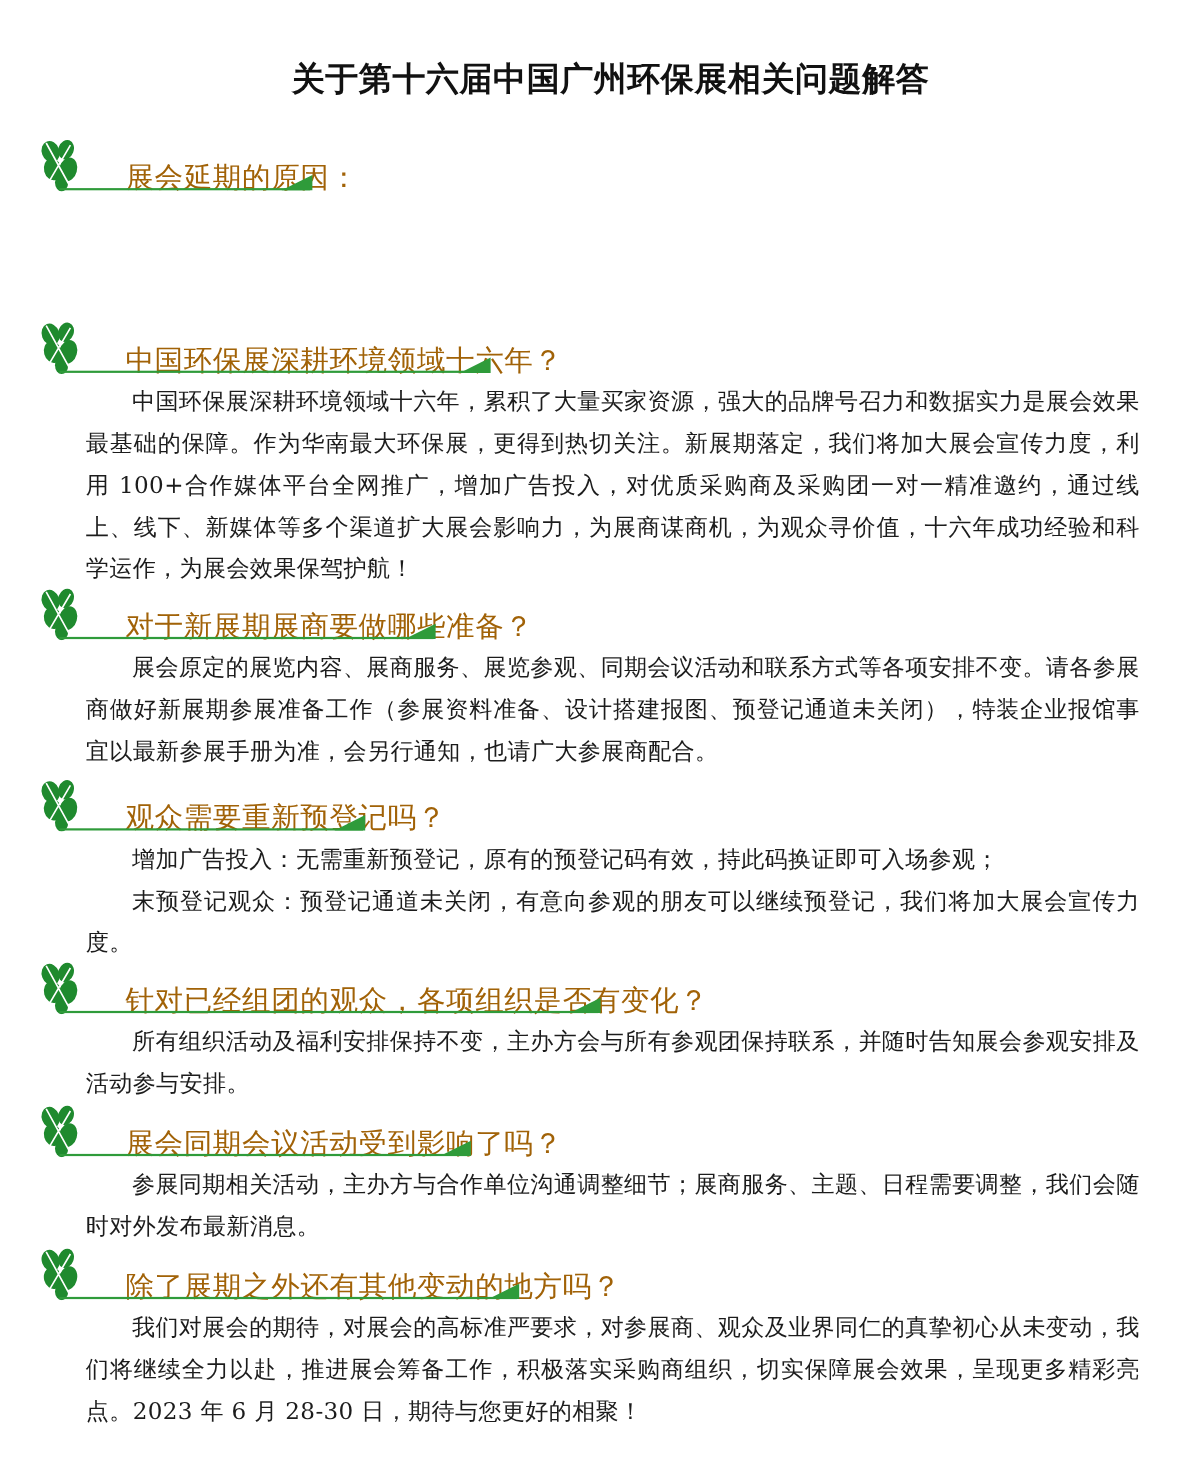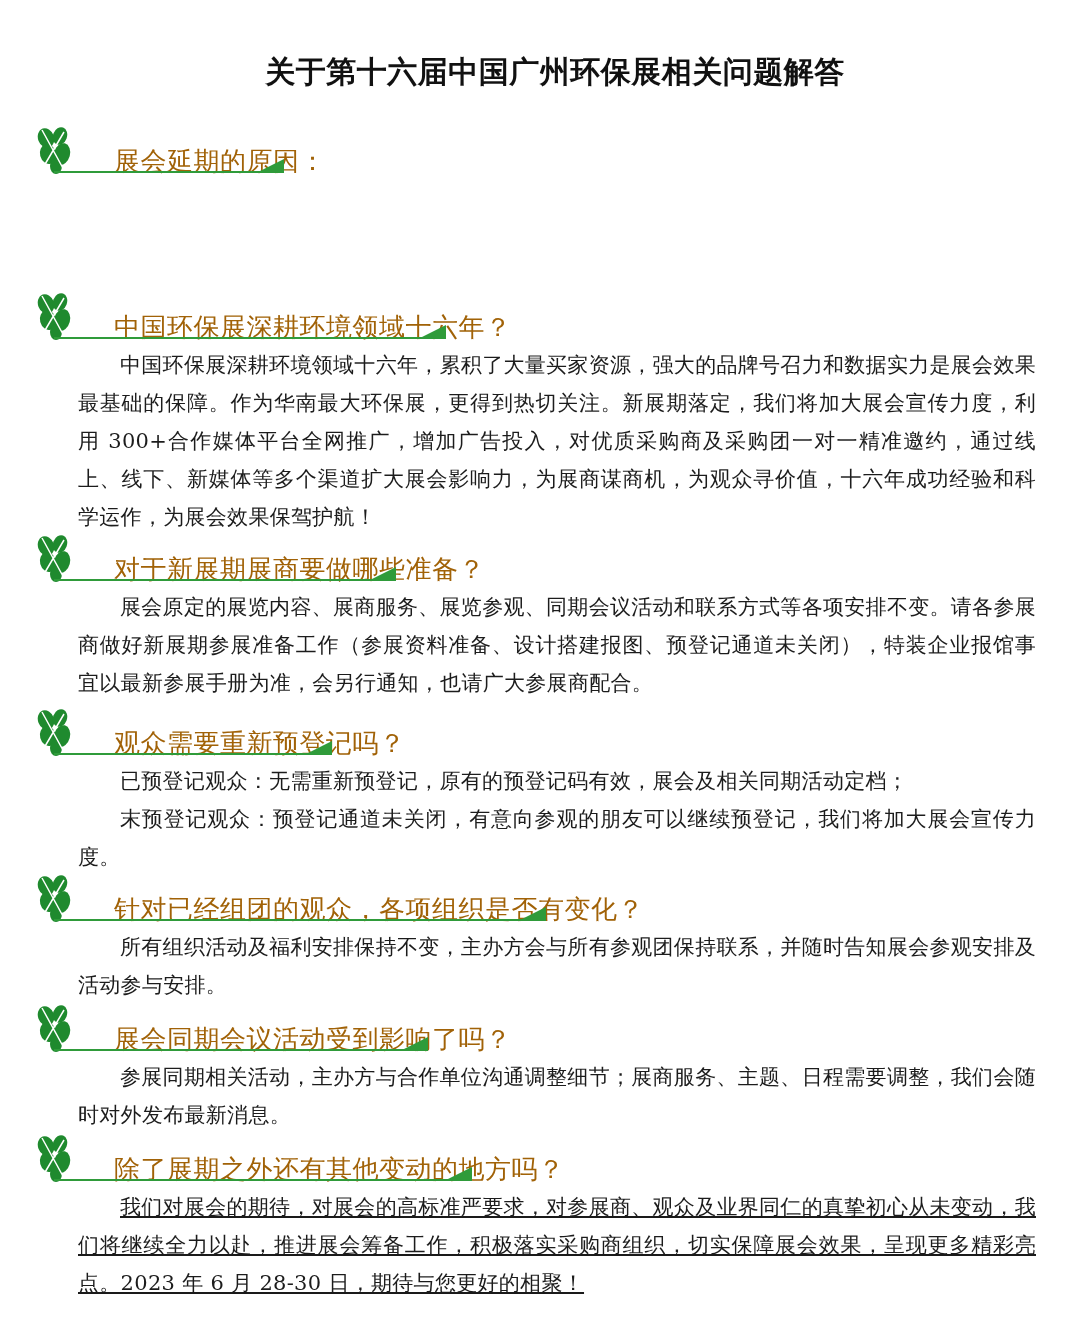--- a/index.html
+++ b/index.html
@@ -73,21 +73,21 @@
           <ellipse cx="28" cy="28" rx="8" ry="11" transform="rotate(15 28 28)"></ellipse>
           <ellipse cx="22" cy="40" rx="6" ry="8"></ellipse>
         </g>
         <path d="M8 4 L30 44 M30 6 L10 40" stroke="#ffffff" stroke-width="1.5" fill="none"></path>
       </svg>
     <span class="heading-text">中国环保展深耕环境领域十六年？</span>
     <div class="underline" style="width:390px;"></div>
     <div class="flag" style="left:418px;"></div>
   </div>
   <div class="body">
-    <p>中国环保展深耕环境领域十六年，累积了大量买家资源，强大的品牌号召力和数据实力是展会效果最基础的保障。作为华南最大环保展，更得到热切关注。新展期落定，我们将加大展会宣传力度，利用 300+合作媒体平台全网推广，增加广告投入，对优质采购商及采购团一对一精准邀约，通过线上、线下、新媒体等多个渠道扩大展会影响力，为展商谋商机，为观众寻价值，十六年成功经验和科学运作，为展会效果保驾护航！</p>
+    <p>中国环保展深耕环境领域十六年，累积了大量买家资源，强大的品牌号召力和数据实力是展会效果最基础的保障。作为华南最大环保展，更得到热切关注。新展期落定，我们将加大展会宣传力度，利用 100+合作媒体平台全网推广，增加广告投入，对优质采购商及采购团一对一精准邀约，通过线上、线下、新媒体等多个渠道扩大展会影响力，为展商谋商机，为观众寻价值，十六年成功经验和科学运作，为展会效果保驾护航！</p>
   </div>
 </div>
 
 <div class="section" style="top:534px;">
   <div class="heading">
     <svg class="leaf" viewBox="0 0 40 48">
         <g fill="#1f8a2e">
           <ellipse cx="12" cy="12" rx="8" ry="10" transform="rotate(-20 12 12)"></ellipse>
           <ellipse cx="26" cy="10" rx="7" ry="9" transform="rotate(20 26 10)"></ellipse>
           <ellipse cx="14" cy="28" rx="8" ry="10" transform="rotate(-15 14 28)"></ellipse>
@@ -115,21 +115,21 @@
           <ellipse cx="28" cy="28" rx="8" ry="11" transform="rotate(15 28 28)"></ellipse>
           <ellipse cx="22" cy="40" rx="6" ry="8"></ellipse>
         </g>
         <path d="M8 4 L30 44 M30 6 L10 40" stroke="#ffffff" stroke-width="1.5" fill="none"></path>
       </svg>
     <span class="heading-text">观众需要重新预登记吗？</span>
     <div class="underline" style="width:276px;"></div>
     <div class="flag" style="left:304px;"></div>
   </div>
   <div class="body">
-    <p>已预登记观众：无需重新预登记，原有的预登记码有效，展会及相关同期活动定档；</p>
+    <p>增加广告投入：无需重新预登记，原有的预登记码有效，持此码换证即可入场参观；</p>
     <p>末预登记观众：预登记通道未关闭，有意向参观的朋友可以继续预登记，我们将加大展会宣传力度。</p>
   </div>
 </div>
 
 <div class="section" style="top:874px;">
   <div class="heading">
     <svg class="leaf" viewBox="0 0 40 48">
         <g fill="#1f8a2e">
           <ellipse cx="12" cy="12" rx="8" ry="10" transform="rotate(-20 12 12)"></ellipse>
           <ellipse cx="26" cy="10" rx="7" ry="9" transform="rotate(20 26 10)"></ellipse>
@@ -162,21 +162,21 @@
       </svg>
     <span class="heading-text">展会同期会议活动受到影响了吗？</span>
     <div class="underline" style="width:372px;"></div>
     <div class="flag" style="left:400px;"></div>
   </div>
   <div class="body">
     <p>参展同期相关活动，主办方与合作单位沟通调整细节；展商服务、主题、日程需要调整，我们会随时对外发布最新消息。</p>
   </div>
 </div>
 
-<div class="section" style="top:1134px;text-decoration:underline;">
+<div class="section" style="top:1134px;">
   <div class="heading">
     <svg class="leaf" viewBox="0 0 40 48">
         <g fill="#1f8a2e">
           <ellipse cx="12" cy="12" rx="8" ry="10" transform="rotate(-20 12 12)"></ellipse>
           <ellipse cx="26" cy="10" rx="7" ry="9" transform="rotate(20 26 10)"></ellipse>
           <ellipse cx="14" cy="28" rx="8" ry="10" transform="rotate(-15 14 28)"></ellipse>
           <ellipse cx="28" cy="28" rx="8" ry="11" transform="rotate(15 28 28)"></ellipse>
           <ellipse cx="22" cy="40" rx="6" ry="8"></ellipse>
         </g>
         <path d="M8 4 L30 44 M30 6 L10 40" stroke="#ffffff" stroke-width="1.5" fill="none"></path>

